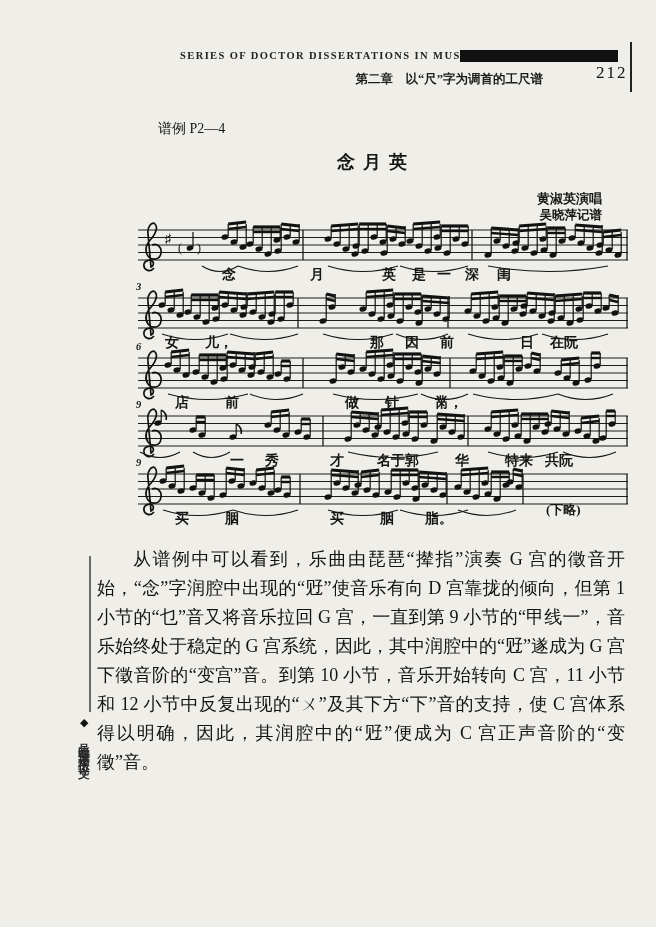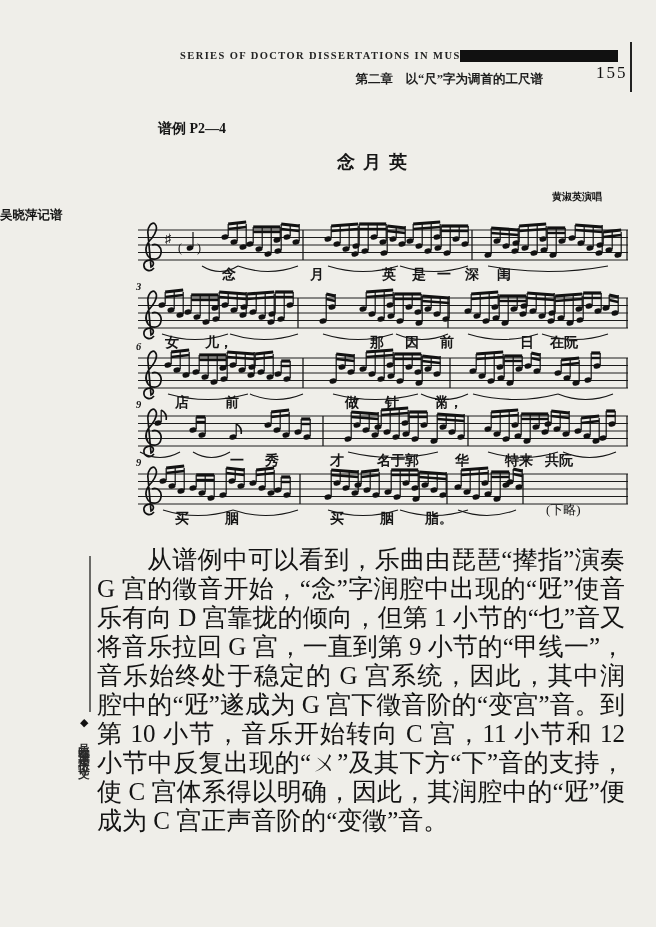--- a/index.html
+++ b/index.html
@@ -20,35 +20,35 @@
     white-space:nowrap;
   }
   .header-bar{position:absolute;left:460px;top:50px;width:158px;height:12px;background:#111;}
   .header-rule{position:absolute;left:630px;top:42px;width:2px;height:50px;background:#222;}
   .chapter-line{
     position:absolute;right:113px;top:71px;
     font-size:12.5px;font-weight:600;white-space:nowrap;color:#1d1d1d;
   }
   .page-number{position:absolute;left:596px;top:63px;font-size:17px;letter-spacing:2px;color:#111;}
   
-  .score-label{position:absolute;left:158px;top:120px;font-size:14px;font-weight:700;}
+  .score-label{position:absolute;left:158px;top:120px;font-size:14px;font-weight:400;}
   .score-title{position:absolute;left:0;top:150px;width:656px;text-align:center;font-size:18px;font-weight:700;letter-spacing:8px;padding-left:48px;}
-  .credit-1{position:absolute;left:0;top:190px;width:602px;text-align:right;font-size:10px;font-weight:600;}
-  .credit-2{position:absolute;left:0;top:207px;width:602px;font-size:12.5px;font-weight:600;}
+  .credit-1{position:absolute;left:0;top:190px;width:602px;text-align:right;font-size:13px;font-weight:600;}
+  .credit-2{position:absolute;left:0;top:207px;width:602px;text-align:right;font-size:12.5px;font-weight:600;}
   .mode-annotation{position:absolute;left:147px;top:211px;font-size:13px;font-weight:700;letter-spacing:1px;}
   .staff-block{position:absolute;left:138px;width:490px;height:66px;}
   .staff-svg{position:absolute;left:0;top:0;}
   .measure-number{position:absolute;left:-2px;top:-7px;font-size:10.5px;font-weight:700;font-style:italic;}
   .lyrics-row{position:absolute;left:0;top:46px;width:490px;height:18px;}
   .lyrics-row span{position:absolute;top:0;font-size:14px;font-weight:700;white-space:nowrap;}
-  .ending-note{position:absolute;left:546px;top:501px;font-size:13px;font-weight:400;}
+  .ending-note{position:absolute;left:546px;top:501px;font-size:13px;font-weight:700;}
   
   .body-text{
     position:absolute;left:97px;top:545px;width:528px;
-    font-size:25px;line-height:29px;text-align:justify;color:#131313;
+    font-size:18px;line-height:29px;text-align:justify;color:#131313;
   }
   .body-text p{margin:0;text-indent:2em;}
   
   .sidebar-rule{position:absolute;left:89px;top:556px;width:1.5px;height:156px;background:#6b6b68;}
   .sidebar-diamond{position:absolute;left:80px;top:716px;font-size:11px;color:#111;font-family:"DejaVu Sans",sans-serif;}
   .sidebar-text{
     position:absolute;left:76px;top:734px;
     writing-mode:vertical-rl;text-orientation:upright;
     font-size:11.5px;letter-spacing:3px;color:#2a2a2a;font-weight:600;
   }
@@ -56,21 +56,21 @@
 </style>
 </head>
 <body>
 
 <div class="page">
 
   <div class="series-title">SERIES OF DOCTOR DISSERTATIONS IN MUSIC</div>
   <div class="header-bar"></div>
   <div class="header-rule"></div>
   <div class="chapter-line">第二章　以“尺”字为调首的工尺谱</div>
-  <div class="page-number">155</div>
+  <div class="page-number">212</div>
 
   <div class="sidebar-rule"></div>
   <div class="sidebar-diamond">◆</div>
   <div class="sidebar-text">吴晓萍博士学位论文</div>
 
   <div class="score-label">谱例 P2—4</div>
   <div class="score-title">念月英</div>
   <div class="credit-1">黄淑英演唱</div>
   <div class="credit-2">吴晓萍记谱</div>
 

